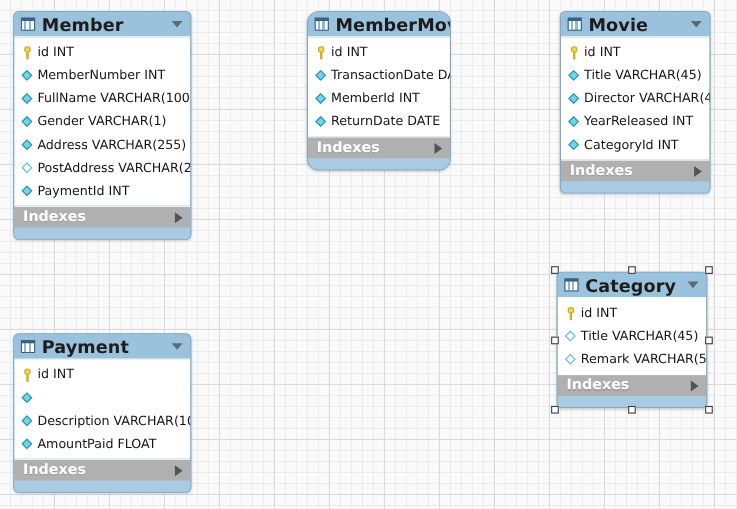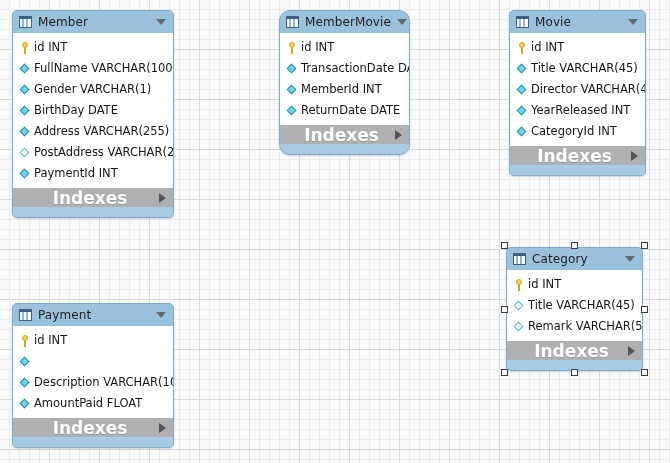--- a/index.html
+++ b/index.html
@@ -66,22 +66,22 @@
       linear-gradient(to right,
         #ffffff 0px, #ffffff 2px,
         #8fb8d8 2px, #8fb8d8 4px,
         #ffffff 4px, #ffffff 6px,
         #8fb8d8 6px, #8fb8d8 8px,
         #ffffff 8px, #ffffff 11px);
   }
 
   .tbl-title {
     flex: 1 1 auto;
-    font-size: 12px;
-    font-weight: normal;
+    font-size: 16px;
+    font-weight: bold;
     color: #1c1c1c;
     white-space: nowrap;
     letter-spacing: 0.1px;
   }
 
   .tbl-caret {
     flex: 0 0 auto;
     width: 0;
     height: 0;
     margin-left: 6px;
@@ -168,25 +168,24 @@
   .tbl-indexes {
     height: 19px;
     background: #b0b0b0;
     border-top: 1px solid #ffffff;
     display: flex;
     align-items: center;
     padding: 0 7px 0 8px;
   }
   .tbl-indexes .idx-label {
     flex: 1 1 auto;
-    font-size: 17px;
+    font-size: 13px;
     font-weight: bold;
     color: #ffffff;
     text-shadow: 0 1px 0 rgba(0,0,0,0.12);
-    text-align: center;
   }
   .tbl-indexes .idx-caret {
     flex: 0 0 auto;
     width: 0; height: 0;
     border-top: 5px solid transparent;
     border-bottom: 5px solid transparent;
     border-left: 7px solid #4f5459;
   }
 
   .tbl-footer {
@@ -215,29 +214,29 @@
         <span class="tbl-title">Member</span>
         <span class="tbl-caret"></span>
       </div>
       <div class="tbl-fields">
         <div class="field-row">
           <span class="field-ico ico-key"></span>
           <span class="field-label">id INT</span>
         </div>
         <div class="field-row">
           <span class="field-ico ico-diamond"></span>
+          <span class="field-label">MemberNumber INT</span>
+        </div>
+        <div class="field-row">
+          <span class="field-ico ico-diamond"></span>
           <span class="field-label">FullName VARCHAR(100)</span>
         </div>
         <div class="field-row">
           <span class="field-ico ico-diamond"></span>
           <span class="field-label">Gender VARCHAR(1)</span>
-        </div>
-        <div class="field-row">
-          <span class="field-ico ico-diamond"></span>
-          <span class="field-label">BirthDay DATE</span>
         </div>
         <div class="field-row">
           <span class="field-ico ico-diamond"></span>
           <span class="field-label">Address VARCHAR(255)</span>
         </div>
         <div class="field-row">
           <span class="field-ico ico-diamond-hollow"></span>
           <span class="field-label">PostAddress VARCHAR(255)</span>
         </div>
         <div class="field-row">

